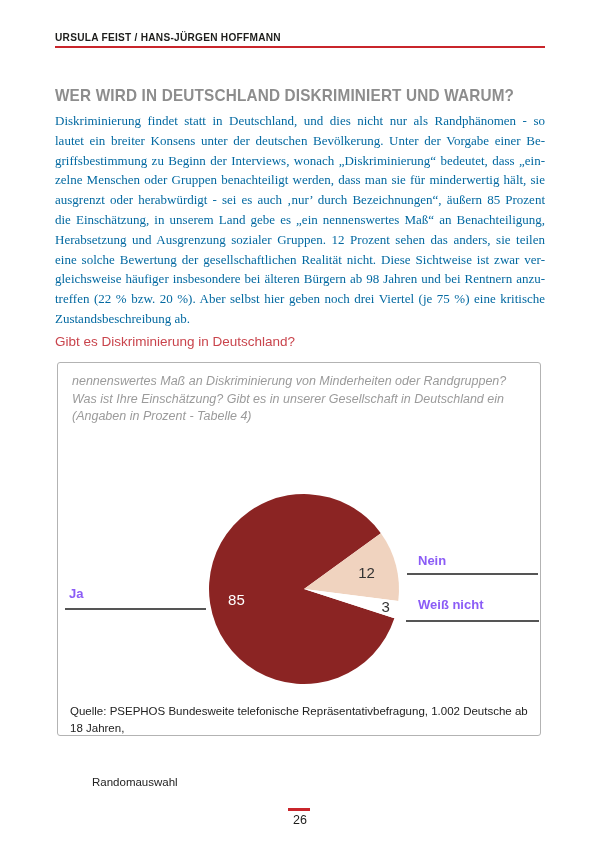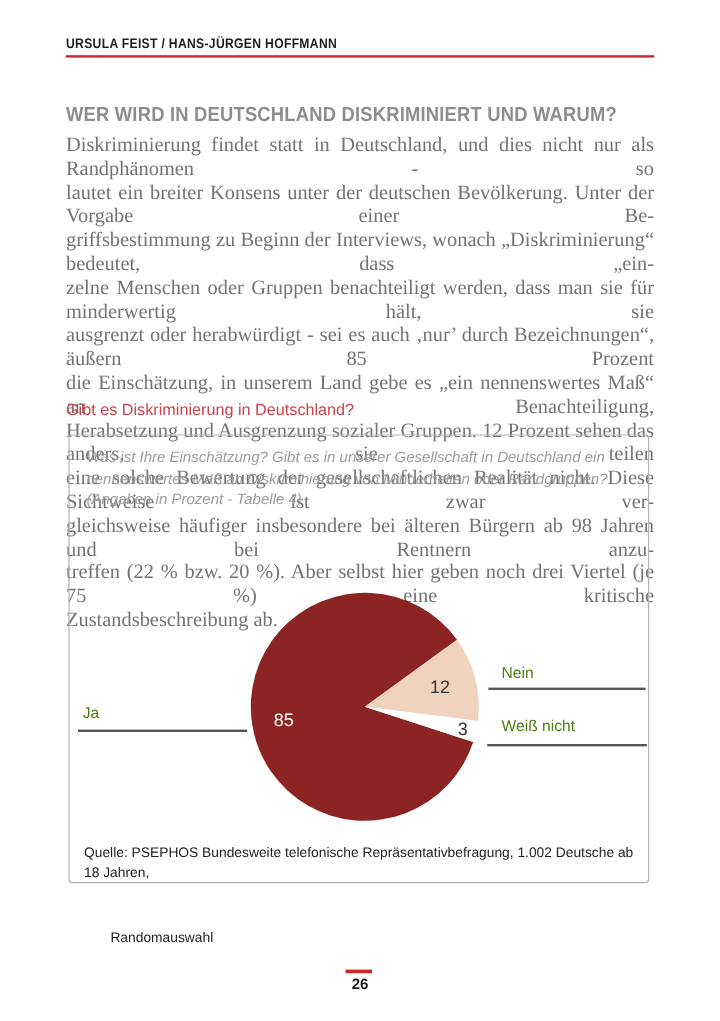--- a/index.html
+++ b/index.html
@@ -9,50 +9,50 @@
   .authors{position:absolute;left:55px;top:31px;font-size:11.5px;font-weight:700;
            color:#1d1d1b;letter-spacing:.3px;white-space:nowrap;
            transform:scaleX(.88);transform-origin:left center;}
   .header-rule{position:absolute;left:55px;top:46px;width:490px;height:2px;background:#c9252b;}
 
   .page-title{position:absolute;left:55px;top:86px;font-size:17px;font-weight:700;
               color:#8d8d8d;letter-spacing:.2px;white-space:nowrap;
               transform:scaleX(.9);transform-origin:left center;}
 
   .body-text{position:absolute;left:55px;top:111px;width:490px;
-             font-family:"Liberation Serif",serif;font-size:17px;line-height:19.8px;color:#737373;}
+             font-family:"Liberation Serif",serif;font-size:13px;line-height:19.8px;color:#0369a1;}
   .body-line{text-align:justify;text-align-last:justify;}
   .body-line.last{text-align-last:left;}
 
   .subtitle{position:absolute;left:55px;top:334px;width:490px;text-align:left;
             font-size:13.5px;color:#c9444c;}
 
   .chart-box{position:absolute;left:57px;top:362px;width:484px;height:374px;
              border:1px solid #b3b3b3;border-radius:3px;box-sizing:border-box;}
   .question{position:absolute;left:14px;top:10px;width:440px;font-style:italic;
             font-size:12.5px;line-height:17.5px;color:#9b9b9b;}
   #pie-svg{position:absolute;left:0;top:0;}
   .pie-val{font-size:15px;font-family:"Liberation Sans",sans-serif;}
 
-  .callout-label{position:absolute;font-size:13px;color:#4d7c0f;white-space:nowrap;}
+  .callout-label{position:absolute;font-size:13px;color:#8b5cf6;white-space:nowrap;font-weight:bold;}
   .callout-line{position:absolute;height:2px;background:#555555;}
   .lbl-ja{left:11px;top:223px;}
   .line-ja{left:7px;top:245px;width:141px;}
   .lbl-nein{left:360px;top:190px;}
   .line-nein{left:349px;top:210px;width:131px;}
   .lbl-weiss{left:360px;top:234px;}
   .line-weiss{left:348px;top:257px;width:133px;}
 
   .source{position:absolute;left:12px;top:340px;width:460px;font-size:11.5px;
           line-height:16.5px;color:#222222;}
   .source-line2{margin-left:22px;margin-top:38px;}
 
   .footer-rule{position:absolute;left:288px;top:808px;width:22px;height:3px;background:#c9252b;}
   .page-number{position:absolute;left:0;top:813px;width:600px;text-align:center;
-               font-size:12.5px;font-weight:700;color:#1d1d1b;}
+               font-size:12.5px;font-weight:400;color:#1d1d1b;}
 </style>
 </head>
 <body>
 
 <div class="page">
 
   <div class="authors">URSULA FEIST / HANS-JÜRGEN HOFFMANN</div>
   <div class="header-rule"></div>
 
   <div class="page-title">WER WIRD IN DEUTSCHLAND DISKRIMINIERT UND WARUM?</div>
@@ -68,22 +68,22 @@
     <div class="body-line">eine solche Bewertung der gesellschaftlichen Realität nicht. Diese Sichtweise ist zwar ver-</div>
     <div class="body-line">gleichsweise häufiger insbesondere bei älteren Bürgern ab 98 Jahren und bei Rentnern anzu-</div>
     <div class="body-line">treffen (22 % bzw. 20 %). Aber selbst hier geben noch drei Viertel (je 75 %) eine kritische</div>
     <div class="body-line last">Zustandsbeschreibung ab.</div>
   </div>
 
   <div class="subtitle">Gibt es Diskriminierung in Deutschland?</div>
 
   <div class="chart-box">
     <div class="question">
+      <div>nennenswertes Maß an Diskriminierung von Minderheiten oder Randgruppen?</div>
       <div>Was ist Ihre Einschätzung? Gibt es in unserer Gesellschaft in Deutschland ein</div>
-      <div>nennenswertes Maß an Diskriminierung von Minderheiten oder Randgruppen?</div>
       <div>(Angaben in Prozent - Tabelle 4)</div>
     </div>
 
     <svg id="pie-svg" width="484" height="374">
         <path d="M246,226 L336.35,255.36 A95,95 0 1 1 322.86,170.16 Z" fill="#8b2423"></path>
         <text x="178.4" y="241.7" text-anchor="middle" fill="#ffffff" class="pie-val">85</text>
         <path d="M246,226 L322.86,170.16 A95,95 0 0 1 340.25,237.91 Z" fill="#f0d3bf"></path>
         <text x="308.6" y="214.9" text-anchor="middle" fill="#333333" class="pie-val">12</text>
         <path d="M246,226 L340.25,237.91 A95,95 0 0 1 336.35,255.36 Z" fill="#ffffff"></path>
         <text x="327.6" y="249.2" text-anchor="middle" fill="#333333" class="pie-val">3</text>

